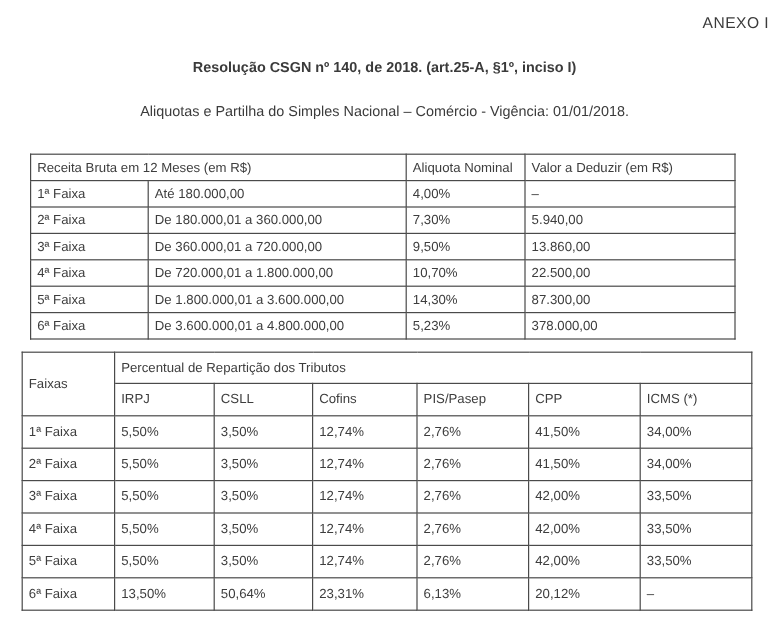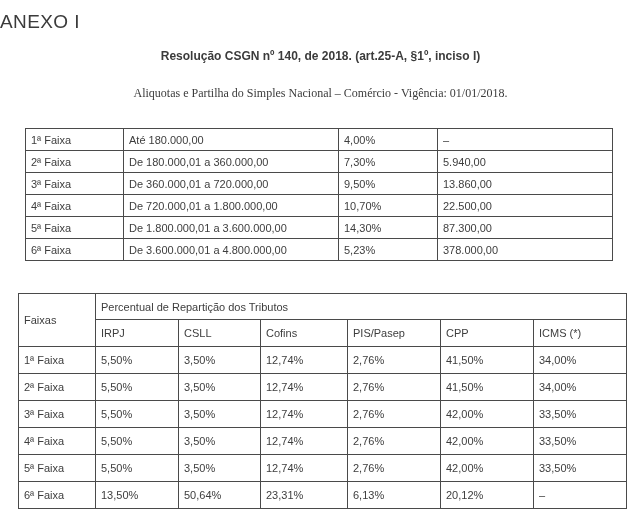--- a/index.html
+++ b/index.html
@@ -10,22 +10,22 @@
     background: #ffffff;
     font-family: "Liberation Sans", sans-serif;
     color: #3d3d3d;
     overflow: hidden;
   }
   .doc-title {
     position: absolute;
     top: 11px;
     left: 0;
     width: 100%;
-    text-align: left;
-    font-size: 19px;
+    text-align: right;
+    font-size: 13px;
     letter-spacing: 0.4px;
     color: #3b3b3b;
   }
   .doc-sub1 {
     position: absolute;
     top: 49px;
     left: 0;
     width: 100%;
     text-align: center;
     font-size: 12px;
@@ -33,21 +33,20 @@
     font-weight: bold;
   }
   .doc-sub2 {
     position: absolute;
     top: 86px;
     left: 0;
     width: 100%;
     text-align: center;
     font-size: 12px;
     color: #3b3b3b;
-    font-family: Liberation Serif, serif;
   }
   table {
     position: absolute;
     border-collapse: collapse;
     table-layout: fixed;
     background: #ffffff;
     font-size: 11px;
     color: #3d3d3d;
   }
   td, th {
@@ -74,20 +73,25 @@
 <div class="doc-sub2">Aliquotas e Partilha do Simples Nacional – Comércio - Vigência: 01/01/2018.</div>
 
 <table id="table1">
   <colgroup>
     <col style="width:98px">
       <col style="width:215px">
       <col style="width:99px">
       <col style="width:175px">
   </colgroup>
   <tbody>
+    <tr>
+      <td colspan="2">Receita Bruta em 12 Meses (em R$)</td>
+      <td>Aliquota Nominal</td>
+      <td>Valor a Deduzir (em R$)</td>
+    </tr>
     <tr>
       <td>1ª Faixa</td>
       <td>Até 180.000,00</td>
       <td>4,00%</td>
       <td>–</td>
     </tr>
     <tr>
       <td>2ª Faixa</td>
       <td>De 180.000,01 a 360.000,00</td>
       <td>7,30%</td>

